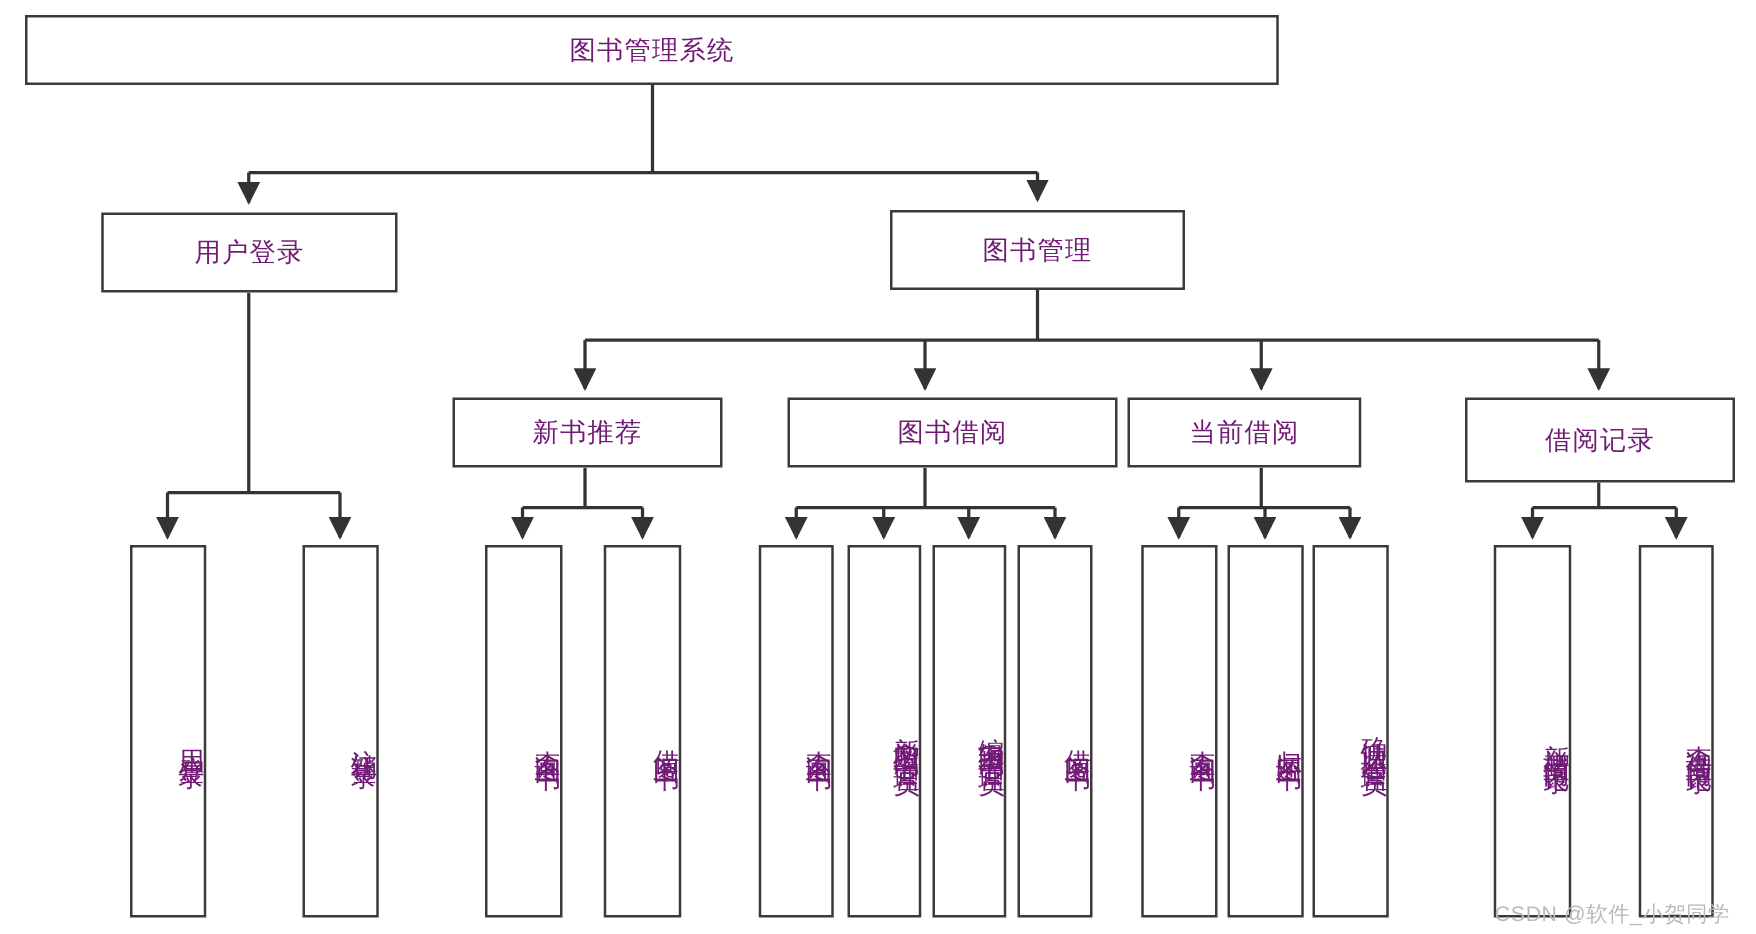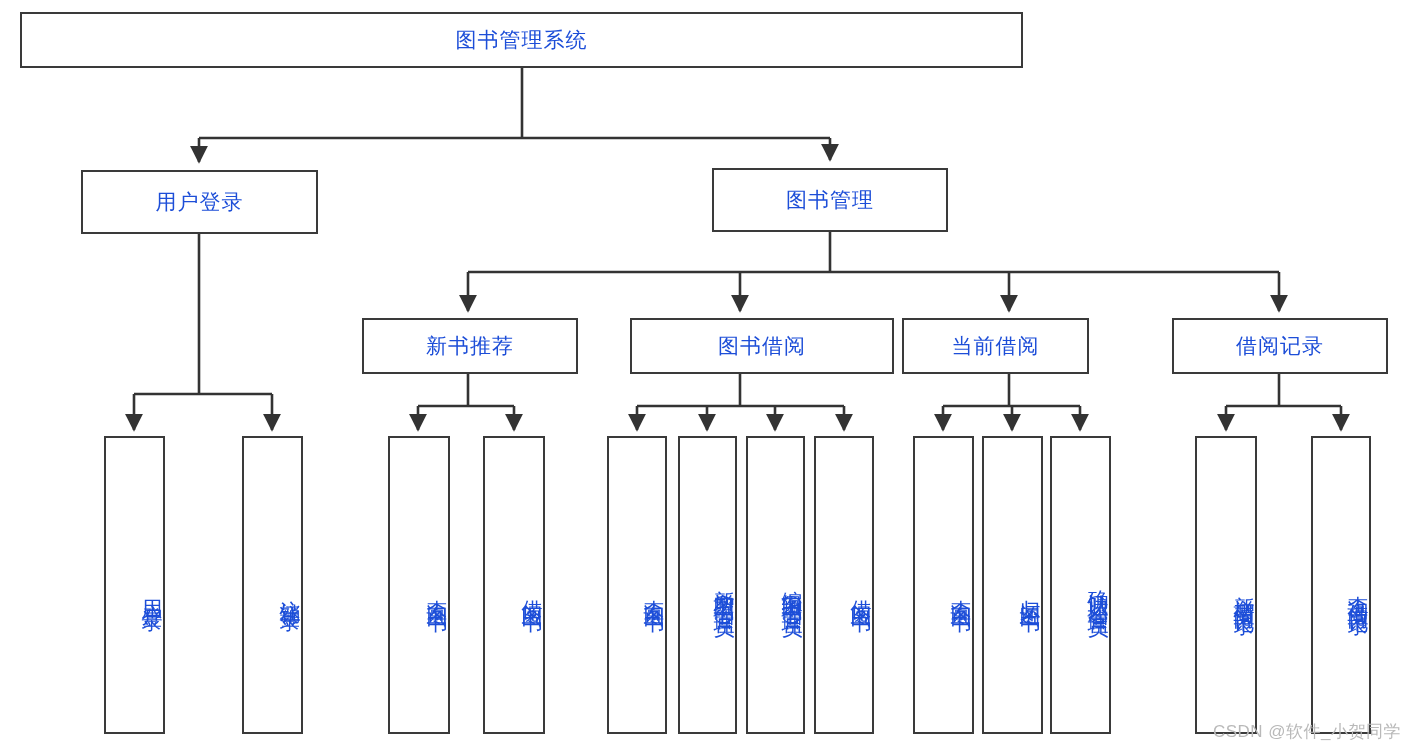--- a/index.html
+++ b/index.html
@@ -9,37 +9,37 @@
     color:#1a1a1a;
   }
   #canvas{position:relative;width:1405px;height:747px;background:#ffffff;}
   svg.lines{position:absolute;left:0;top:0;width:1405px;height:747px;}
   .node{
     position:absolute;
     box-sizing:border-box;
     background:#ffffff;
     border:2px solid #3a3a3a;
     display:flex;align-items:center;justify-content:center;
-    color:#1d4ed8;
+    color:#701a75;
   }
   .node.h{ font-size:21px; letter-spacing:1px; }
   .node.v{
     writing-mode:vertical-rl;
     text-orientation:upright;
     font-size:21px;
     letter-spacing:4px;
     align-items:flex-start;
     justify-content:center;
     padding-top:12px;
     line-height:1;
   }
   .node.v span{writing-mode:vertical-rl;text-orientation:upright;}
   #watermark{
     position:absolute;
-    right:4px;bottom:4px;
+    right:21px;bottom:4px;
     font-size:17px;
     color:#b9b9b9;
     letter-spacing:0.5px;
     white-space:nowrap;
     font-family:"Liberation Sans","DejaVu Sans",sans-serif;
   }
 </style>
 </head>
 <body>
 
@@ -108,21 +108,21 @@
 
   <div class="node h" style="left:712px;top:168px;width:236px;height:64px;">
     <span>图书管理</span>
   </div>
   <div class="node h" style="left:630px;top:318px;width:264px;height:56px;">
     <span>图书借阅</span>
   </div>
   <div class="node h" style="left:902px;top:318px;width:187px;height:56px;">
     <span>当前借阅</span>
   </div>
-  <div class="node h" style="left:1172px;top:318px;width:216px;height:56px;">
+  <div class="node h" style="left:1172px;top:318px;width:216px;height:68px;">
     <span>借阅记录</span>
   </div>
 
   <div class="node v" style="left:104px;top:436px;width:61px;height:298px;">
     <span>用户登录</span>
   </div>
   <div class="node v" style="left:242px;top:436px;width:61px;height:298px;">
     <span>注销登录</span>
   </div>
 

